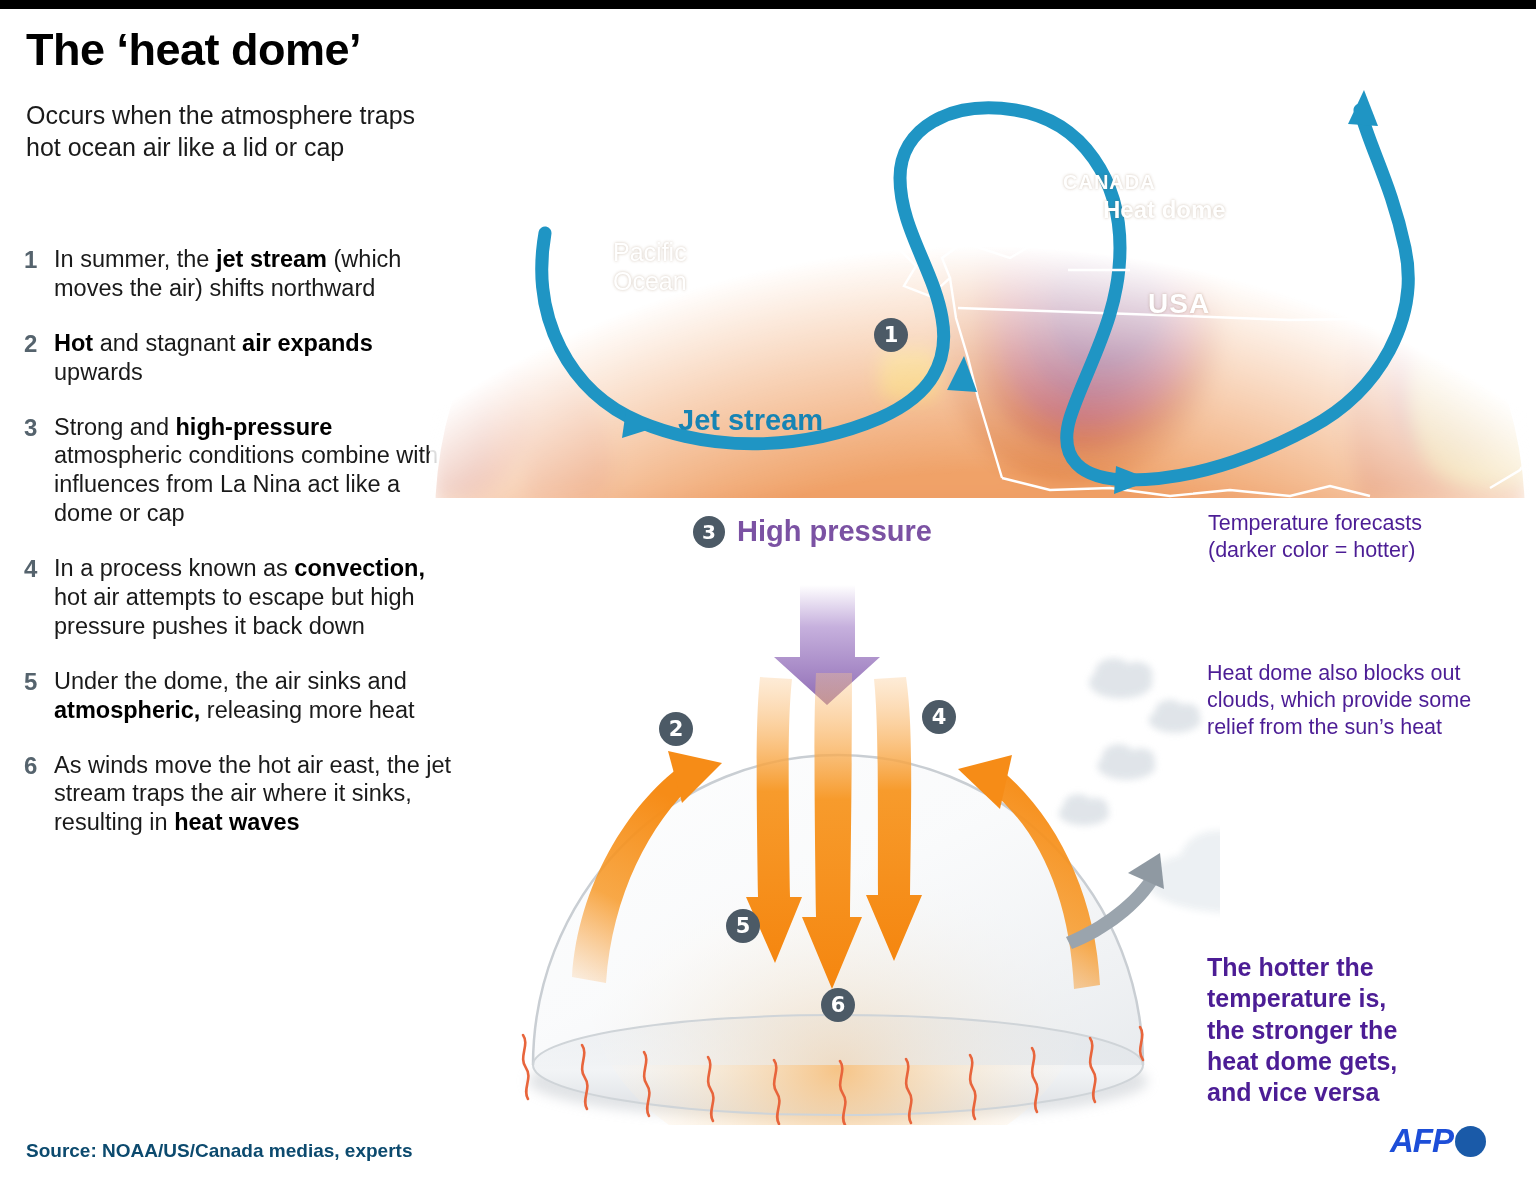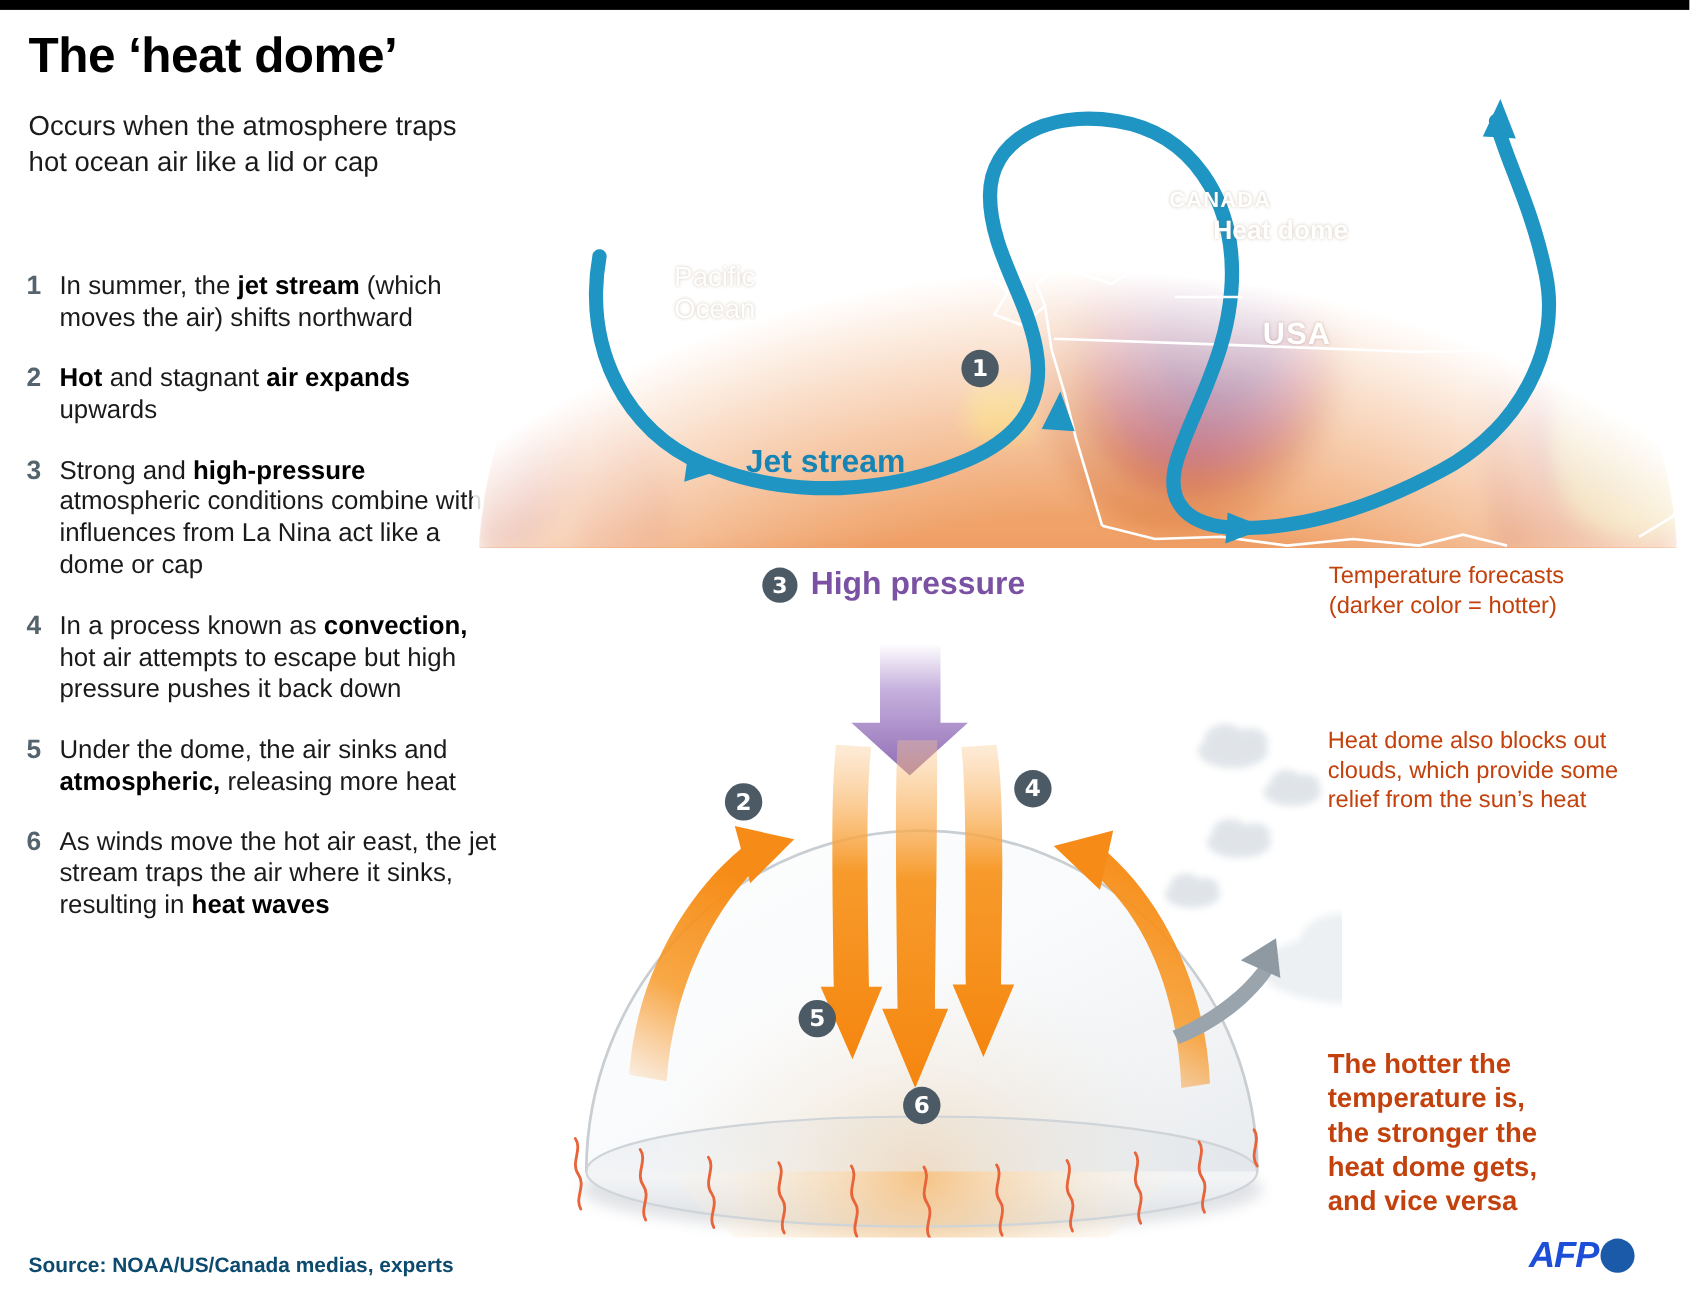--- a/index.html
+++ b/index.html
@@ -40,21 +40,21 @@
   .lbl-usa{left:1148px;top:288px;font-size:28px;letter-spacing:1px;}
   .lbl-heatdome{left:1103px;top:196px;font-size:24px;text-align:right;}
   .lbl-jet{left:678px;top:404px;font-size:29px;font-weight:bold;color:#1684b4;
            text-shadow:none;}
 
   .marker{position:absolute;border-radius:50%;background:#4c5a66;color:#fff;
           display:flex;align-items:center;justify-content:center;
           font-weight:bold;font-family:"DejaVu Sans",sans-serif;}
   .m1{left:874px;top:318px;width:34px;height:34px;font-size:21px;}
 
-  .caption{position:absolute;font-size:21.5px;line-height:1.26;color:#c2410c;}
+  .caption{position:absolute;font-size:21.5px;line-height:1.26;color:#4c1d95;}
   .cap-temp{left:1208px;top:510px;}
   .cap-clouds{left:1207px;top:660px;}
   .cap-hotter{left:1207px;top:952px;font-size:25px;font-weight:bold;line-height:1.25;}
 
   
   .hp{position:absolute;left:693px;top:515px;display:flex;align-items:center;gap:12px;}
   .hp-marker{width:32px;height:32px;border-radius:50%;background:#4c5a66;color:#fff;
              display:flex;align-items:center;justify-content:center;font-size:20px;
              font-weight:bold;font-family:"DejaVu Sans",sans-serif;}
   .hp-label{font-size:29px;font-weight:bold;color:#7b52a3;}

